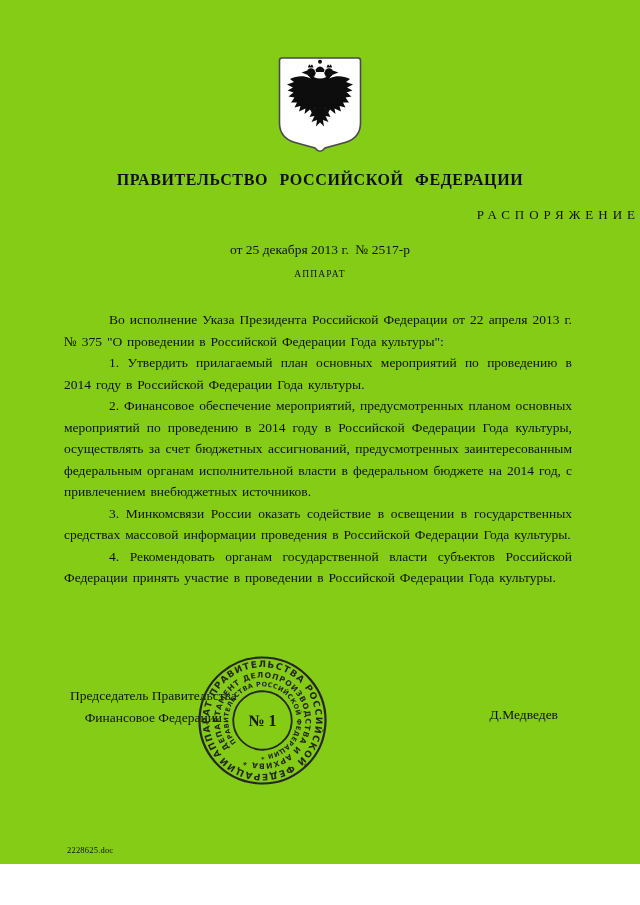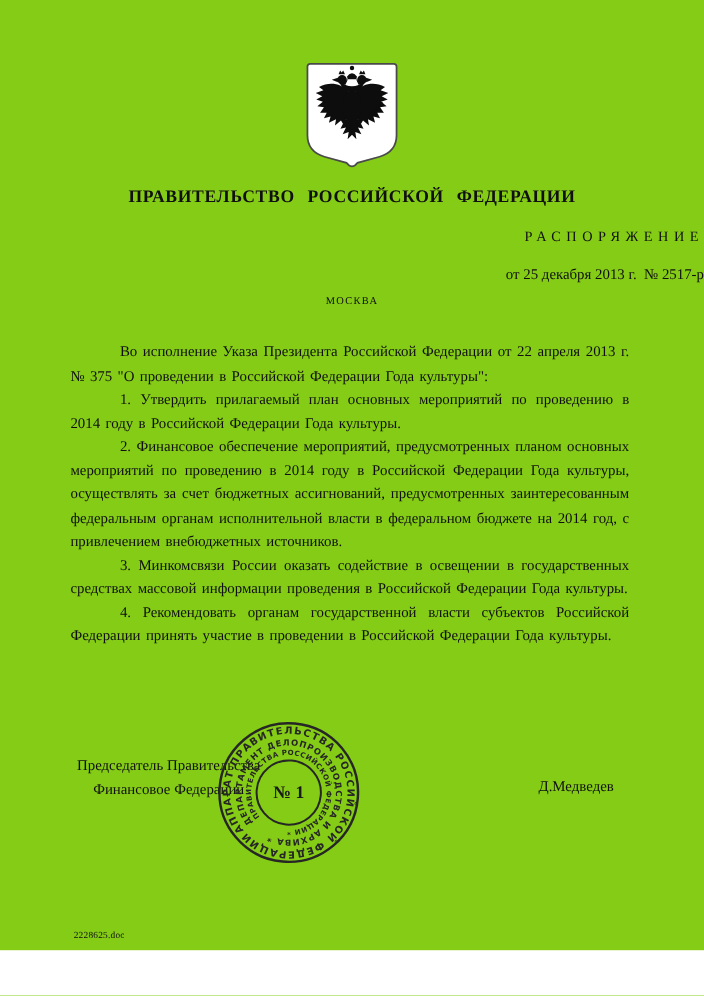--- a/index.html
+++ b/index.html
@@ -18,21 +18,21 @@
     position:absolute;left:0;top:171px;width:640px;
     text-align:center;font-weight:bold;font-size:16px;
     letter-spacing:0.6px;word-spacing:7px;
   }
   .doc-type{
     position:absolute;left:0;top:207px;width:640px;
     text-align:right;font-size:13px;letter-spacing:5px;
   }
   .date-line{
     position:absolute;left:0;top:242px;width:640px;
-    text-align:right;font-size:13.5px;
+    text-align:center;font-size:13.5px;
   }
   .city{
     position:absolute;left:0;top:269px;width:640px;
     text-align:center;font-size:9.5px;letter-spacing:1.2px;
   }
   .body-text{
     position:absolute;left:64px;top:309px;width:508px;
     font-size:13.5px;line-height:21.5px;
     text-align:justify;word-spacing:1.5px;
   }
@@ -78,21 +78,21 @@
       <ellipse cx="44" cy="42" rx="9" ry="15"></ellipse>
       <path d="M37.5,54 H50.5 L54.5,62 L49.5,61 L52.5,67 L47,65 L48,71.5 L44,67.5 L40,71.5 L41,65 L35.5,67 L38.5,61 L33.5,62 Z"></path>
       <path d="M59,49 L70,38.5 L71.6,40.1 L60.6,50.6 Z"></path>
       <circle cx="70.8" cy="39.3" r="1.6"></circle>
     </g>
   </svg>
 
   <div class="org-title">ПРАВИТЕЛЬСТВО РОССИЙСКОЙ ФЕДЕРАЦИИ</div>
   <div class="doc-type">РАСПОРЯЖЕНИЕ</div>
   <div class="date-line">от 25 декабря 2013 г.&nbsp; № 2517-р</div>
-  <div class="city">МОСКВА</div>
+  <div class="city">АППАРАТ</div>
 
   <div class="body-text">
     <p>Во исполнение Указа Президента Российской Федерации от 22 апреля 2013 г. № 375 "О проведении в Российской Федерации Года культуры":</p>
     <p>1. Утвердить прилагаемый план основных мероприятий по проведению в 2014 году в Российской Федерации Года культуры.</p>
     <p>2. Финансовое обеспечение мероприятий, предусмотренных планом основных мероприятий по проведению в 2014 году в Российской Федерации Года культуры, осуществлять за счет бюджетных ассигнований, предусмотренных заинтересованным федеральным органам исполнительной власти в федеральном бюджете на 2014 год, с привлечением внебюджетных источников.</p>
     <p>3. Минкомсвязи России оказать содействие в освещении в государственных средствах массовой информации проведения в Российской Федерации Года культуры.</p>
     <p>4. Рекомендовать органам государственной власти субъектов Российской Федерации принять участие в проведении в Российской Федерации Года культуры.</p>
   </div>
 
   <div class="sig-title">

